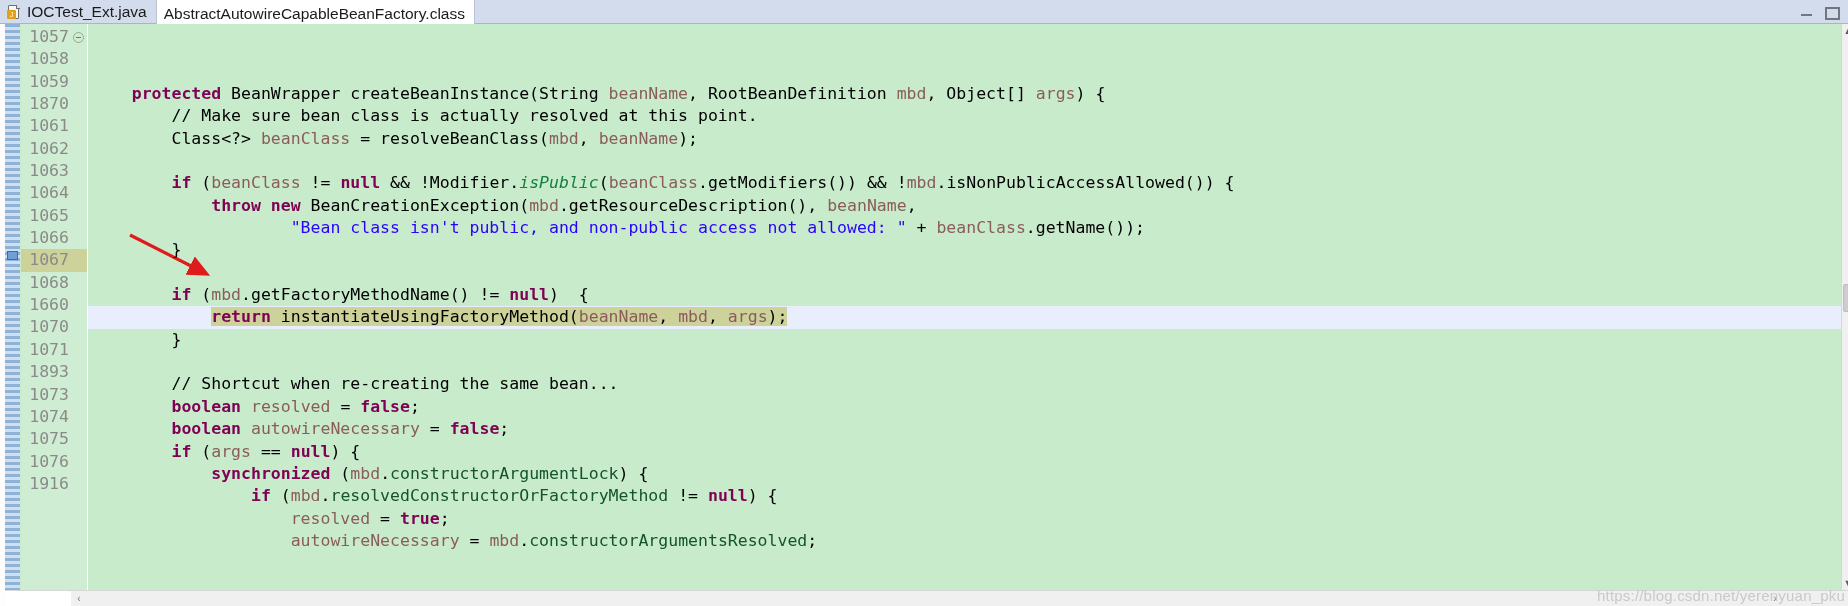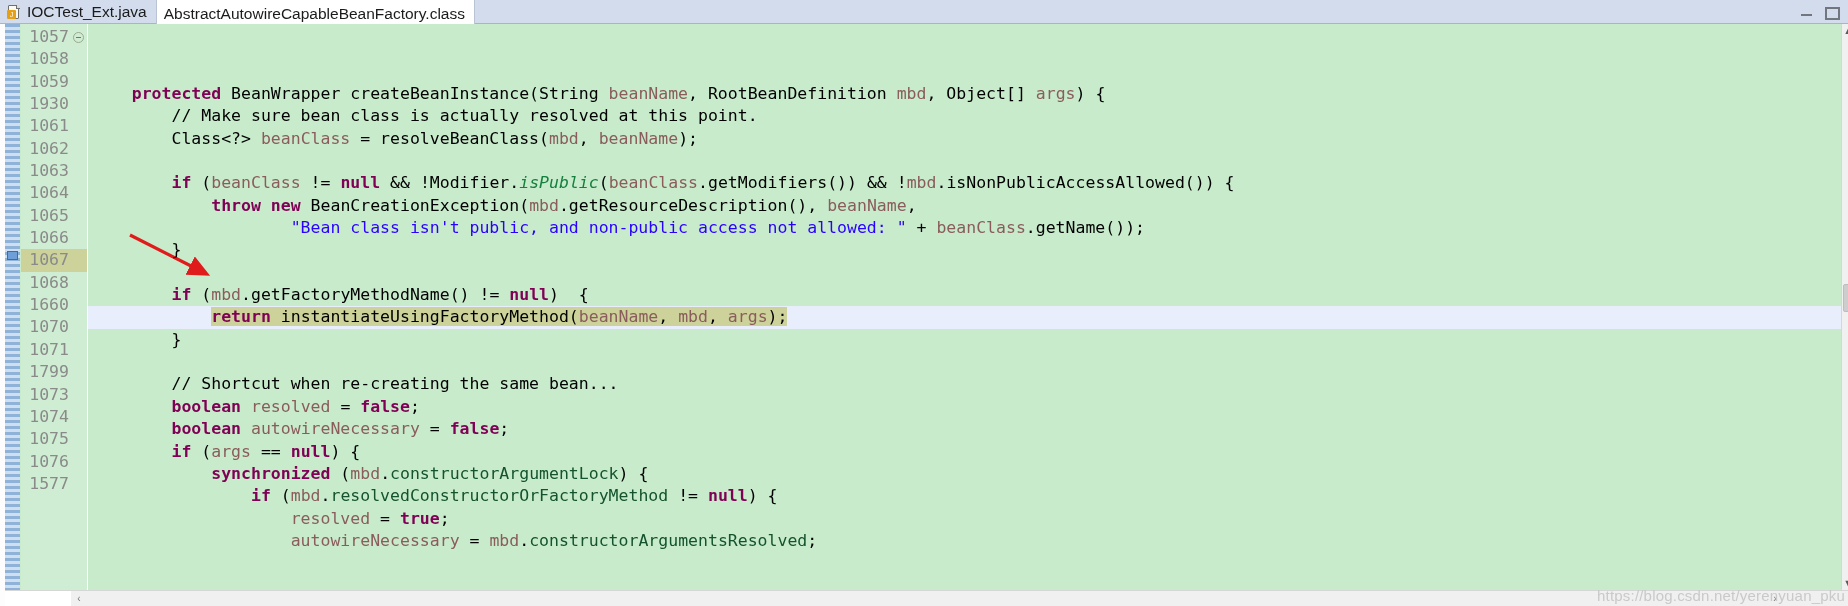--- a/index.html
+++ b/index.html
@@ -277,38 +277,38 @@
     <div class="codewrap">
 
       <div class="annoruler">
         <div class="curmark" style="top:227px;"></div>
       </div>
 
       <div class="gutter" id="gutter">
           <div class="gline">1057</div>
           <div class="gline">1058</div>
           <div class="gline">1059</div>
-          <div class="gline">1930</div>
+          <div class="gline">1870</div>
           <div class="gline">1061</div>
           <div class="gline">1062</div>
           <div class="gline">1063</div>
           <div class="gline">1064</div>
           <div class="gline">1065</div>
           <div class="gline">1066</div>
           <div class="gline hl">1067</div>
           <div class="gline">1068</div>
           <div class="gline">1660</div>
           <div class="gline">1070</div>
           <div class="gline">1071</div>
-          <div class="gline">1799</div>
+          <div class="gline">1893</div>
           <div class="gline">1073</div>
           <div class="gline">1074</div>
           <div class="gline">1075</div>
           <div class="gline">1076</div>
-          <div class="gline">1577</div>
+          <div class="gline">1916</div>
         </div>
 
       <div class="foldcol" id="foldcol">
           <div class="fline">
             <span class="foldmark"></span>
           </div>
           <div class="fline"></div>
           <div class="fline"></div>
           <div class="fline"></div>
           <div class="fline"></div>

